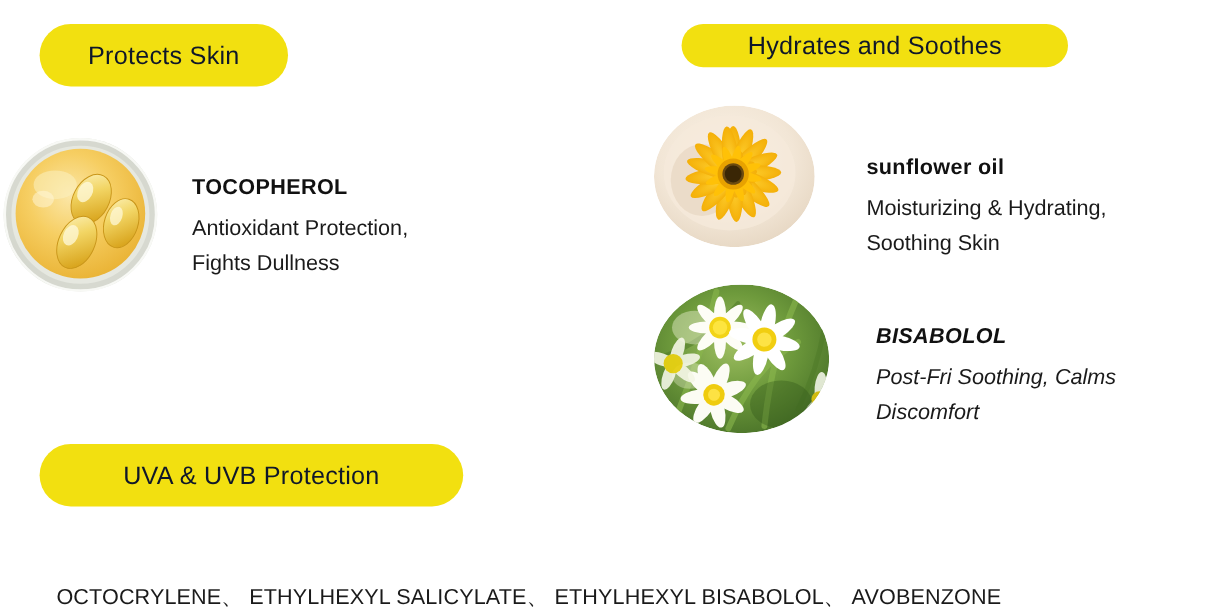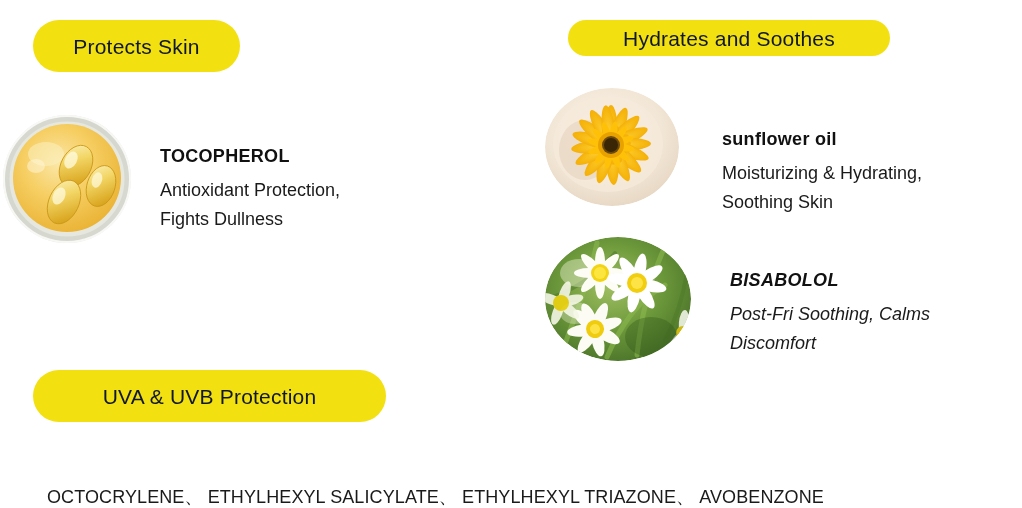--- a/index.html
+++ b/index.html
@@ -304,15 +304,15 @@
       <ellipse cx="106" cy="100" rx="26" ry="20" fill="#2F5418" opacity="0.35"></ellipse>
     </svg>
   </div>
 
   <div class="copy copy-bisabolol">
     <p class="ing-title">BISABOLOL</p>
     <p class="ing-desc">Post-Fri Soothing, Calms</p>
     <p class="ing-desc">Discomfort</p>
   </div>
 
-  <p class="filter-list">OCTOCRYLENE、 ETHYLHEXYL SALICYLATE、 ETHYLHEXYL TRIAZONE、 AVOBENZONE</p>
+  <p class="filter-list">OCTOCRYLENE、 ETHYLHEXYL SALICYLATE、 ETHYLHEXYL BISABOLOL、 AVOBENZONE</p>
 
 </div>
 
 </body></html>

